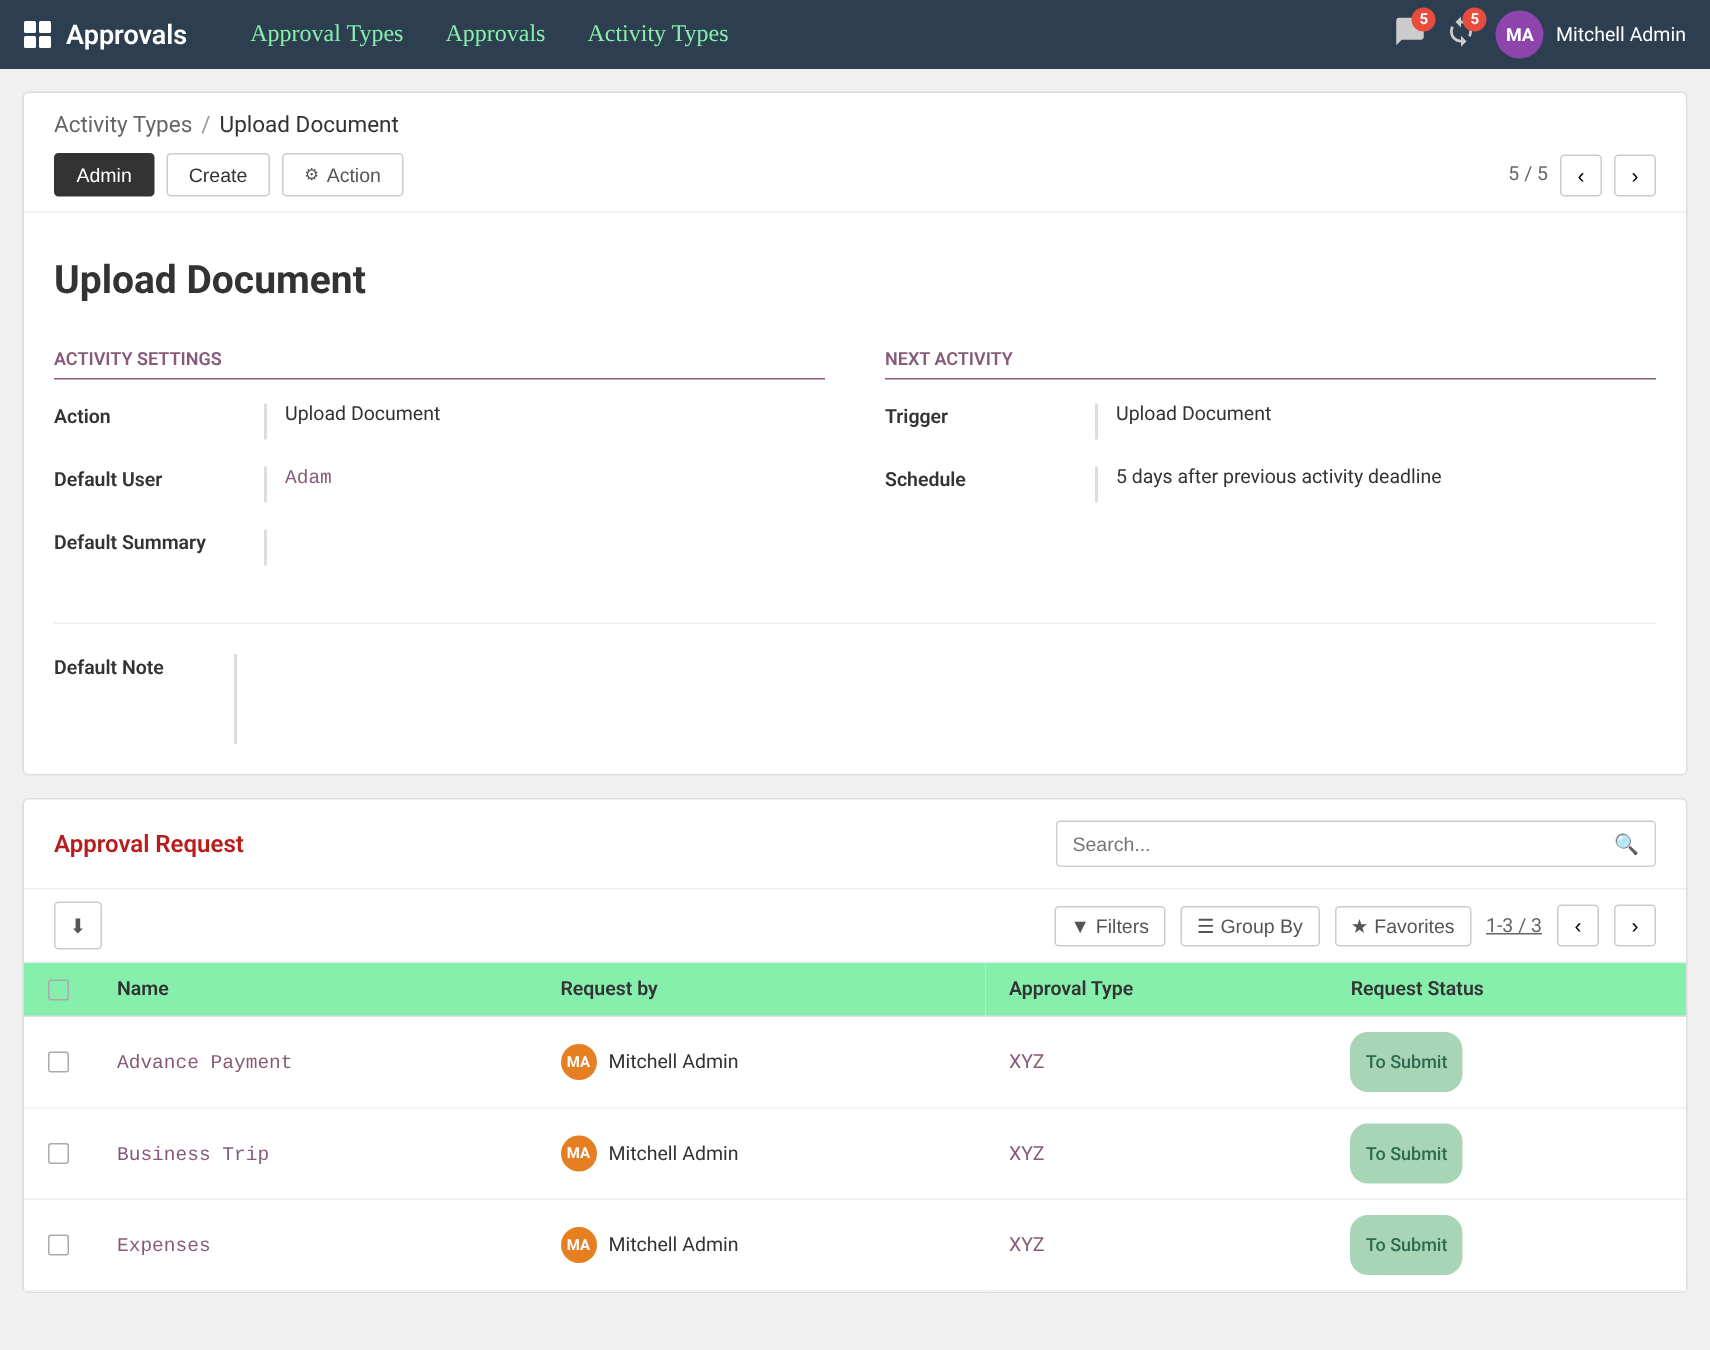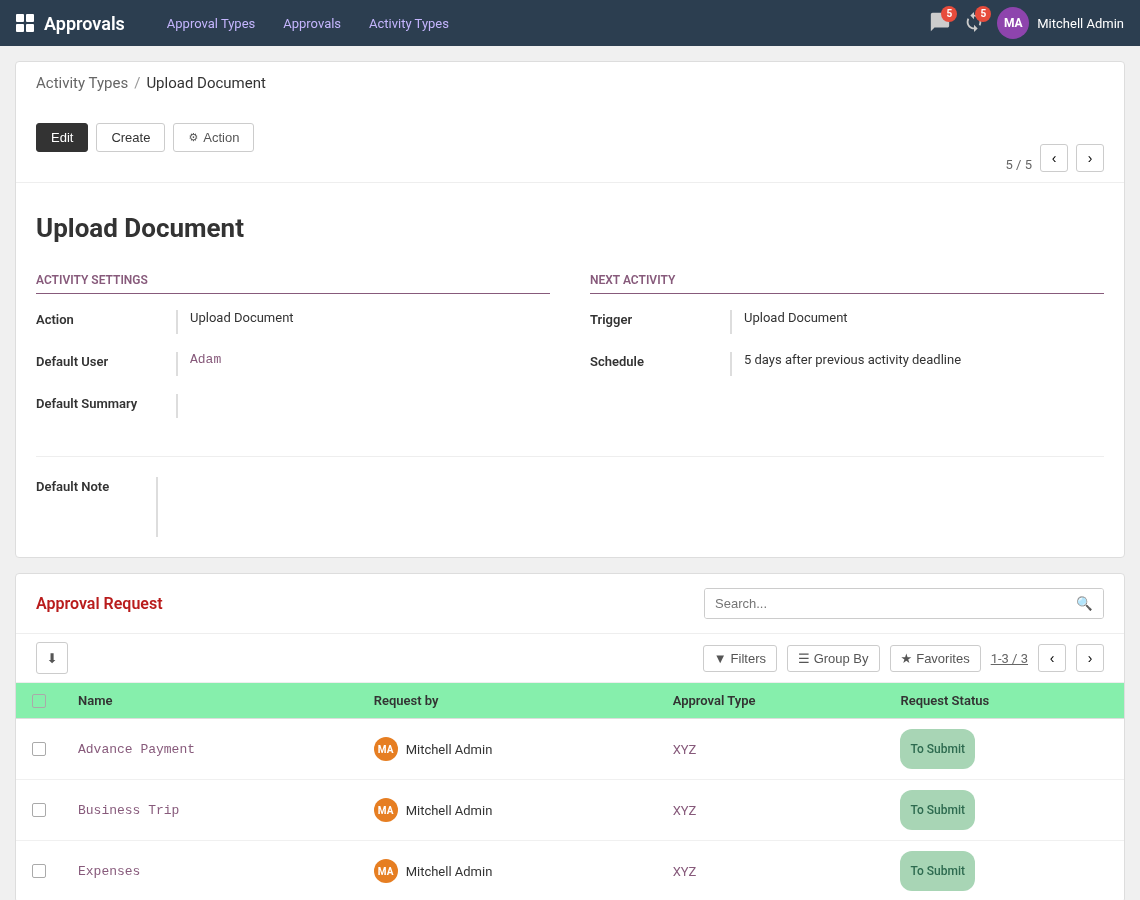--- a/index.html
+++ b/index.html
@@ -5,21 +5,21 @@
     * { box-sizing: border-box; margin: 0; padding: 0; }
     body { font-family: -apple-system, BlinkMacSystemFont, 'Segoe UI', Roboto, sans-serif; background: #f0f0f0; font-size: 14px; color: #333; }
 
     
     .topnav { background: #2c3e50; display: flex; align-items: center; height: 46px; padding: 0 16px; gap: 20px; }
     .topnav-logo { display: flex; align-items: center; gap: 10px; }
     .grid-icon { display: grid; grid-template-columns: 1fr 1fr; gap: 2px; width: 18px; height: 18px; cursor: pointer; }
     .grid-icon span { background: #fff; border-radius: 1px; }
     .topnav-brand { color: #fff; font-size: 18px; font-weight: 600; }
     .topnav-menu { display: flex; gap: 4px; margin-left: 10px; }
-    .topnav-item { color: #c4b5fd; padding: 6px 12px; border-radius: 4px; cursor: pointer; font-size: 13px; text-decoration: none; }
+    .topnav-item { color: #86efac; padding: 6px 12px; border-radius: 4px; cursor: pointer; font-size: 16px; text-decoration: none; font-family: Liberation Serif, serif; }
     .topnav-right { margin-left: auto; display: flex; align-items: center; gap: 12px; }
     .badge-icon { position: relative; cursor: pointer; }
     .badge-icon svg { width: 22px; height: 22px; fill: #ccc; }
     .badge { position: absolute; top: -5px; right: -6px; background: #e74c3c; color: #fff; font-size: 10px; border-radius: 50%; width: 16px; height: 16px; display: flex; align-items: center; justify-content: center; font-weight: bold; }
     .user-info { display: flex; align-items: center; gap: 8px; cursor: pointer; }
     .avatar { width: 32px; height: 32px; border-radius: 50%; background: #8e44ad; display: flex; align-items: center; justify-content: center; color: #fff; font-size: 12px; font-weight: bold; overflow: hidden; }
     .user-name { color: #fff; font-size: 13px; }
 
     
     .page-wrapper { padding: 15px; display: flex; flex-direction: column; gap: 15px; }
@@ -34,21 +34,21 @@
     .breadcrumb-sep { color: #999; }
     .breadcrumb-current { color: #333; font-weight: 400; }
 
     
     .toolbar { padding: 10px 20px; display: flex; align-items: center; gap: 8px; border-bottom: 1px solid #eee; }
     .btn { padding: 6px 14px; border-radius: 3px; cursor: pointer; font-size: 13px; border: 1px solid transparent; }
     .btn-primary { background: #333; color: #fff; border-color: #333; }
     .btn-secondary { background: #fff; color: #333; border-color: #ccc; }
     .btn-action { background: #fff; color: #555; border-color: #ccc; display: flex; align-items: center; gap: 5px; }
     .gear-icon-small { font-size: 11px; }
-    .pagination-right { margin-left: auto; display: flex; align-items: flex-end; gap: 8px; margin-top: 42px; }
+    .pagination-right { margin-left: auto; display: flex; align-items: center; gap: 8px; }
     .page-info { font-size: 13px; color: #666; }
     .nav-btn { width: 28px; height: 28px; border: 1px solid #ccc; background: #fff; border-radius: 3px; cursor: pointer; display: flex; align-items: center; justify-content: center; font-size: 14px; }
 
     
     .form-content { padding: 30px 20px 20px; }
     .record-title { font-size: 26px; font-weight: bold; color: #333; margin-bottom: 30px; }
     .form-sections { display: flex; gap: 40px; }
     .form-section { flex: 1; }
     .section-title { font-size: 12px; font-weight: 600; color: #875a7b; text-transform: uppercase; border-bottom: 1px solid #875a7b; padding-bottom: 6px; margin-bottom: 16px; }
     .field-row { display: flex; align-items: flex-start; margin-bottom: 14px; min-height: 28px; }
@@ -129,21 +129,21 @@
 
   <div class="panel">
     <div class="breadcrumb-bar">
       <div class="breadcrumb">
         <span class="breadcrumb-link">Activity Types</span>
         <span class="breadcrumb-sep">/</span>
         <span class="breadcrumb-current">Upload Document</span>
       </div>
     </div>
     <div class="toolbar">
-      <button class="btn btn-primary">Edit</button>
+      <button class="btn btn-primary">Admin</button>
       <button class="btn btn-secondary">Create</button>
       <button class="btn btn-action">
         <span class="gear-icon-small">⚙</span>
         <span>Action</span>
       </button>
       <div class="pagination-right">
         <span class="page-info">
           <span>5</span>
           <span> / </span>
           <span>5</span>

